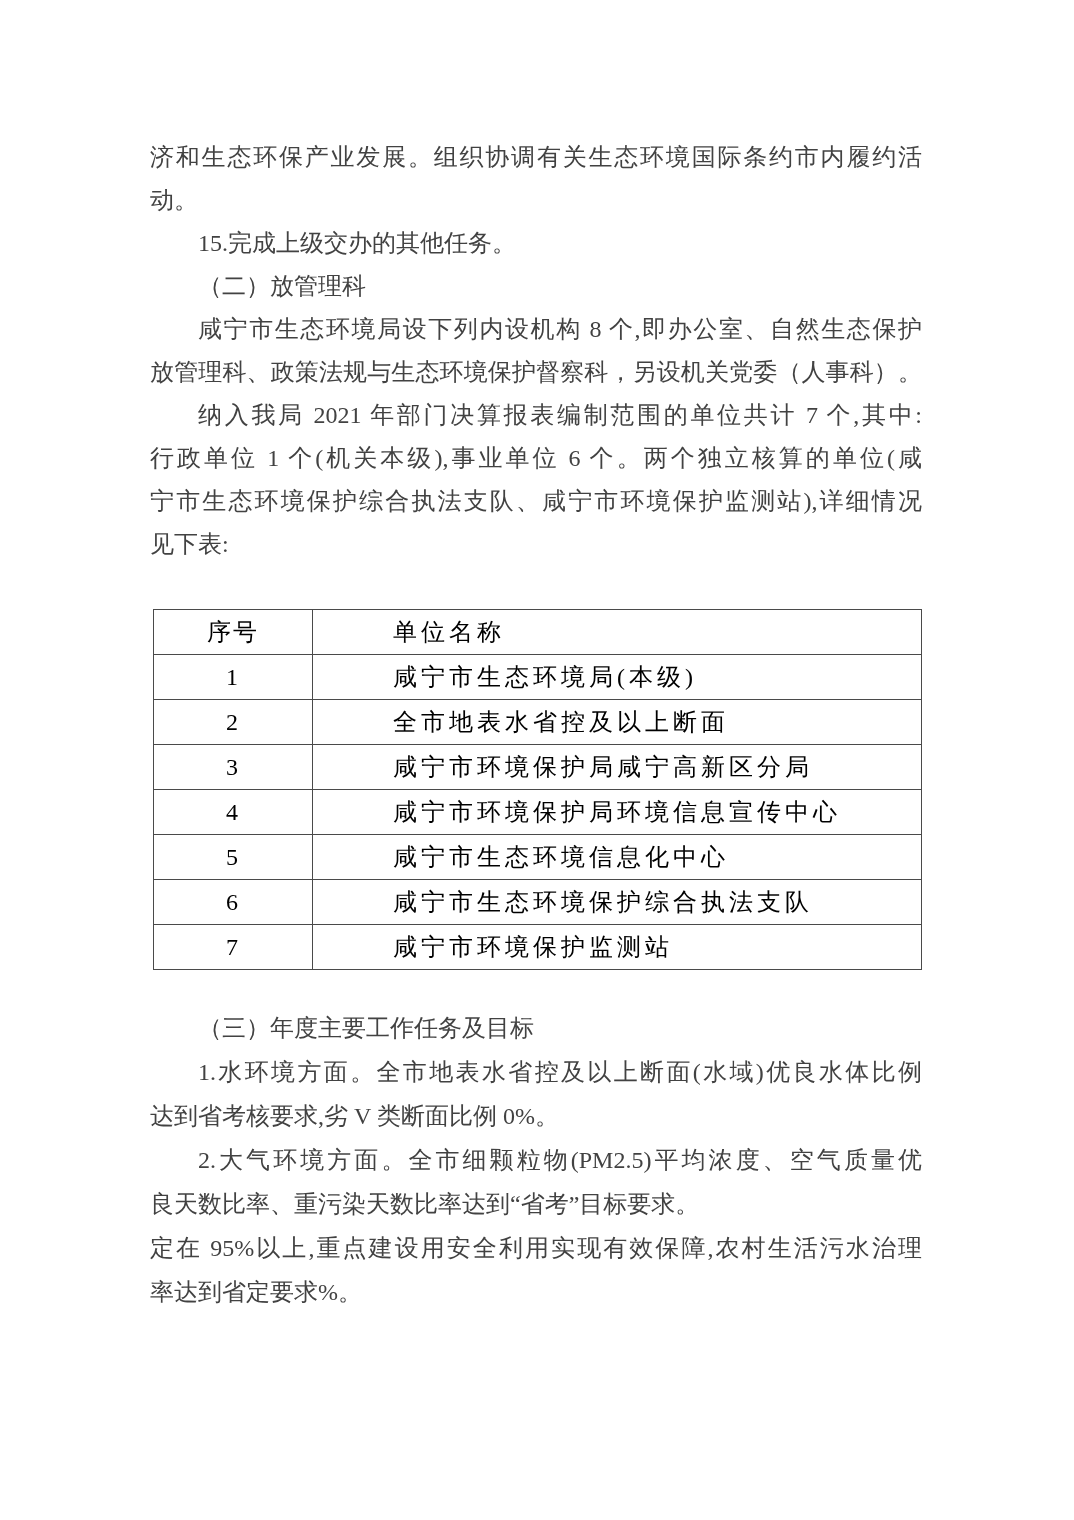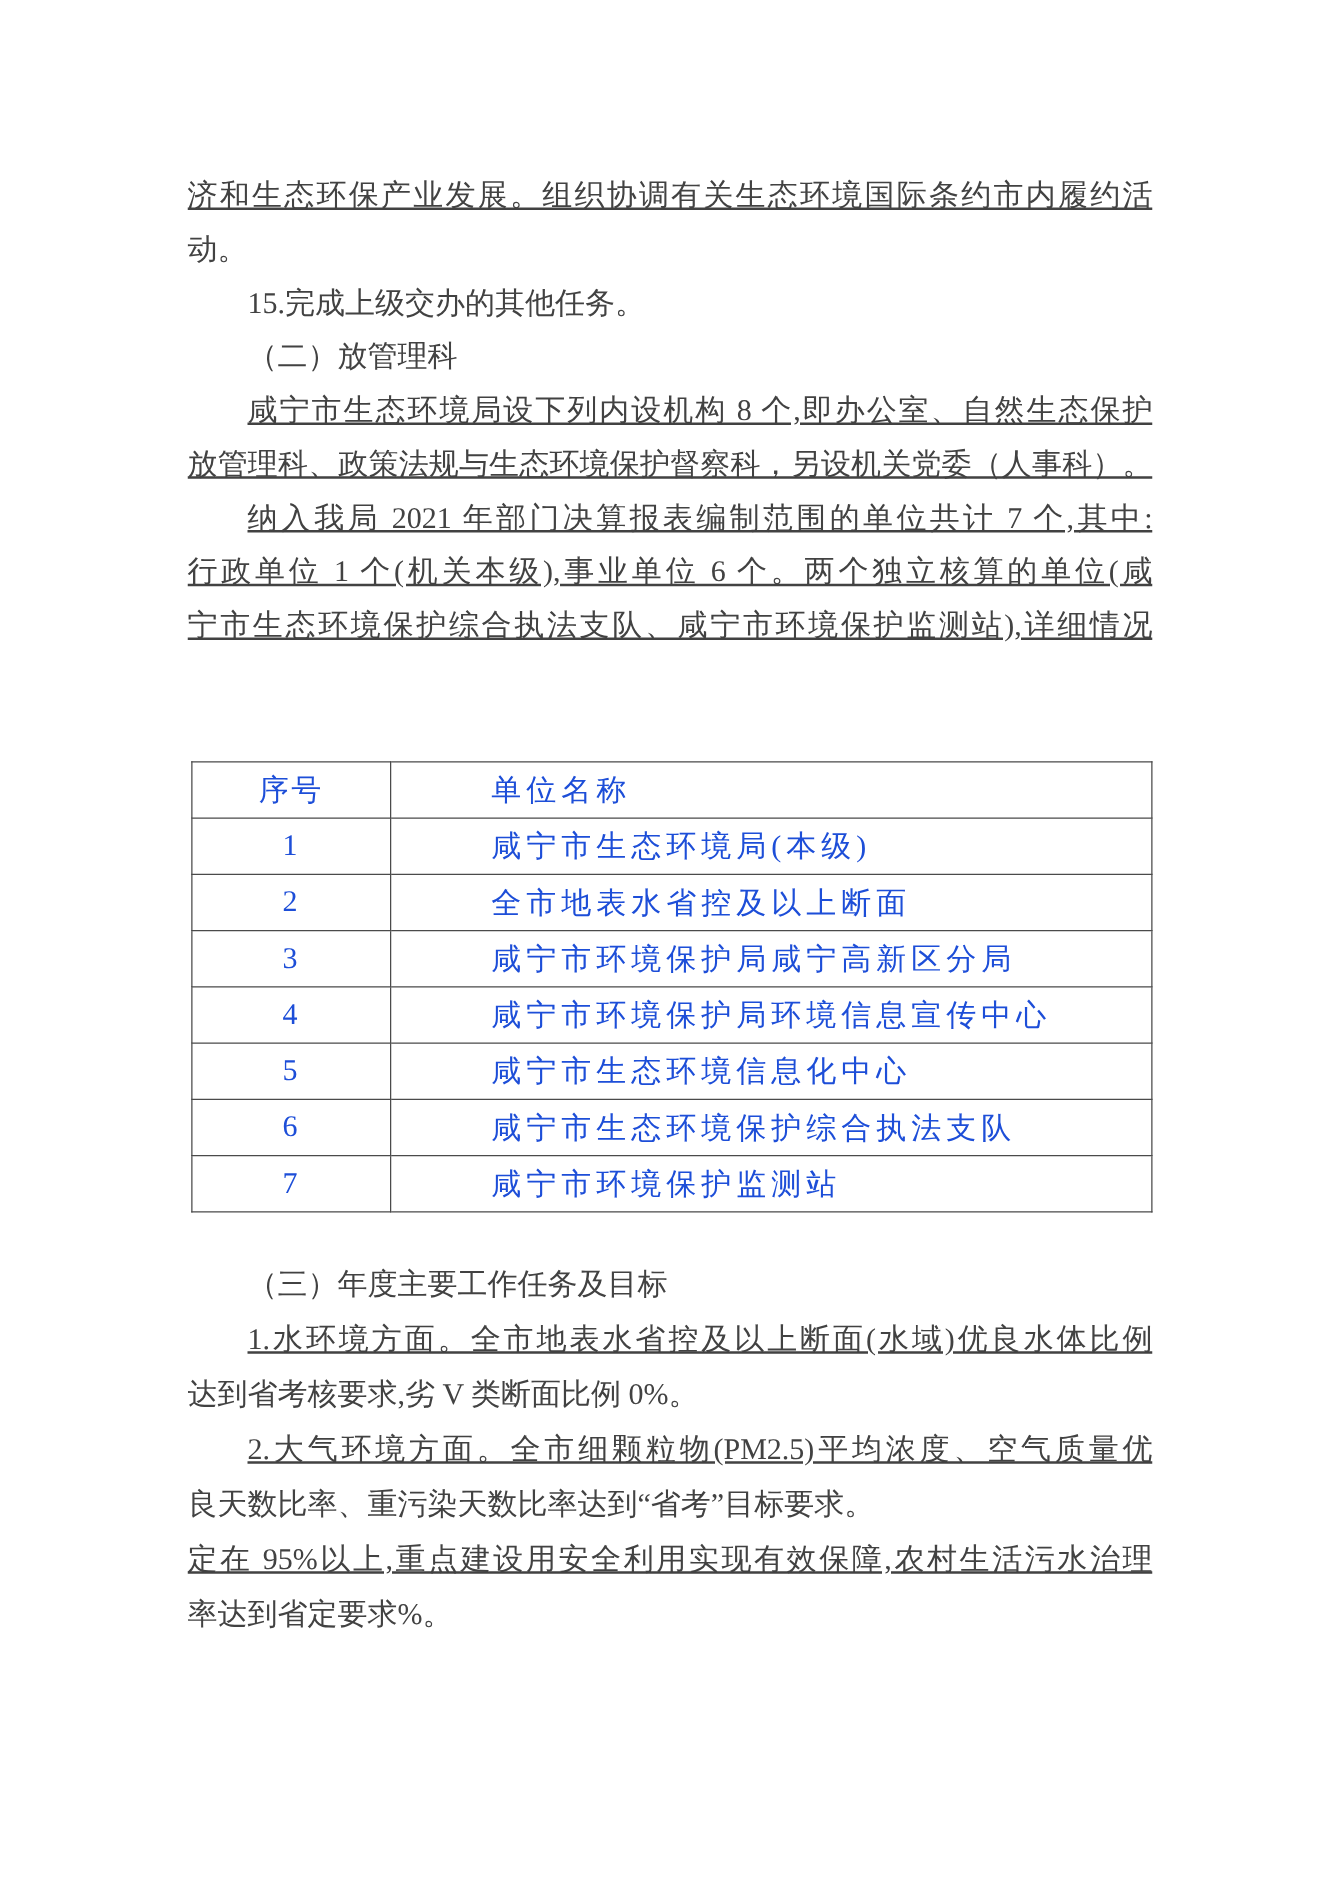--- a/index.html
+++ b/index.html
@@ -26,41 +26,40 @@
     line-height: 43px;
     height: 43px;
     text-align: left;
     overflow: hidden;
     white-space: normal;
   }
   .sec2 .line { line-height: 44px; height: 44px; }
   .line.just {
     text-align: justify;
     text-align-last: justify;
-    text-decoration: underline;
   }
   .line.indent { text-indent: 2em; }
   table.units {
     position: absolute;
     left: 153px;
     top: 609px;
     width: 769px;
     border-collapse: collapse;
     table-layout: fixed;
   }
   table.units col.c1 { width: 159px; }
   table.units th, table.units td {
     border: 1.5px solid #4a4a4a;
     height: 44px;
     padding: 0;
     font-weight: normal;
     font-size: 24px;
     letter-spacing: 4px;
     vertical-align: middle;
-    color: #1d4ed8;
+    color: #000000;
   }
   table.units .idx { text-align: center; letter-spacing: 2px; }
   table.units .unit { text-align: left; padding-left: 80px; }
 </style>
 </head>
 <body>
 
 <div class="page">
   <div class="content sec1" id="section-upper">
       <div class="para">
@@ -74,20 +73,21 @@
         <div class="line indent">（二）放管理科</div>
       </div>
       <div class="para">
         <div class="line just indent">咸宁市生态环境局设下列内设机构 8 个,即办公室、自然生态保护</div>
         <div class="line just">放管理科、政策法规与生态环境保护督察科，另设机关党委（人事科）。</div>
       </div>
       <div class="para">
         <div class="line just indent">纳入我局 2021 年部门决算报表编制范围的单位共计 7 个,其中:</div>
         <div class="line just">行政单位 1 个(机关本级),事业单位 6 个。两个独立核算的单位(咸</div>
         <div class="line just">宁市生态环境保护综合执法支队、咸宁市环境保护监测站),详细情况</div>
+        <div class="line">见下表:</div>
       </div>
     </div>
 
   <table class="units">
     <colgroup>
       <col class="c1">
       <col class="c2">
     </colgroup>
     <thead id="units-head">
         <tr>

